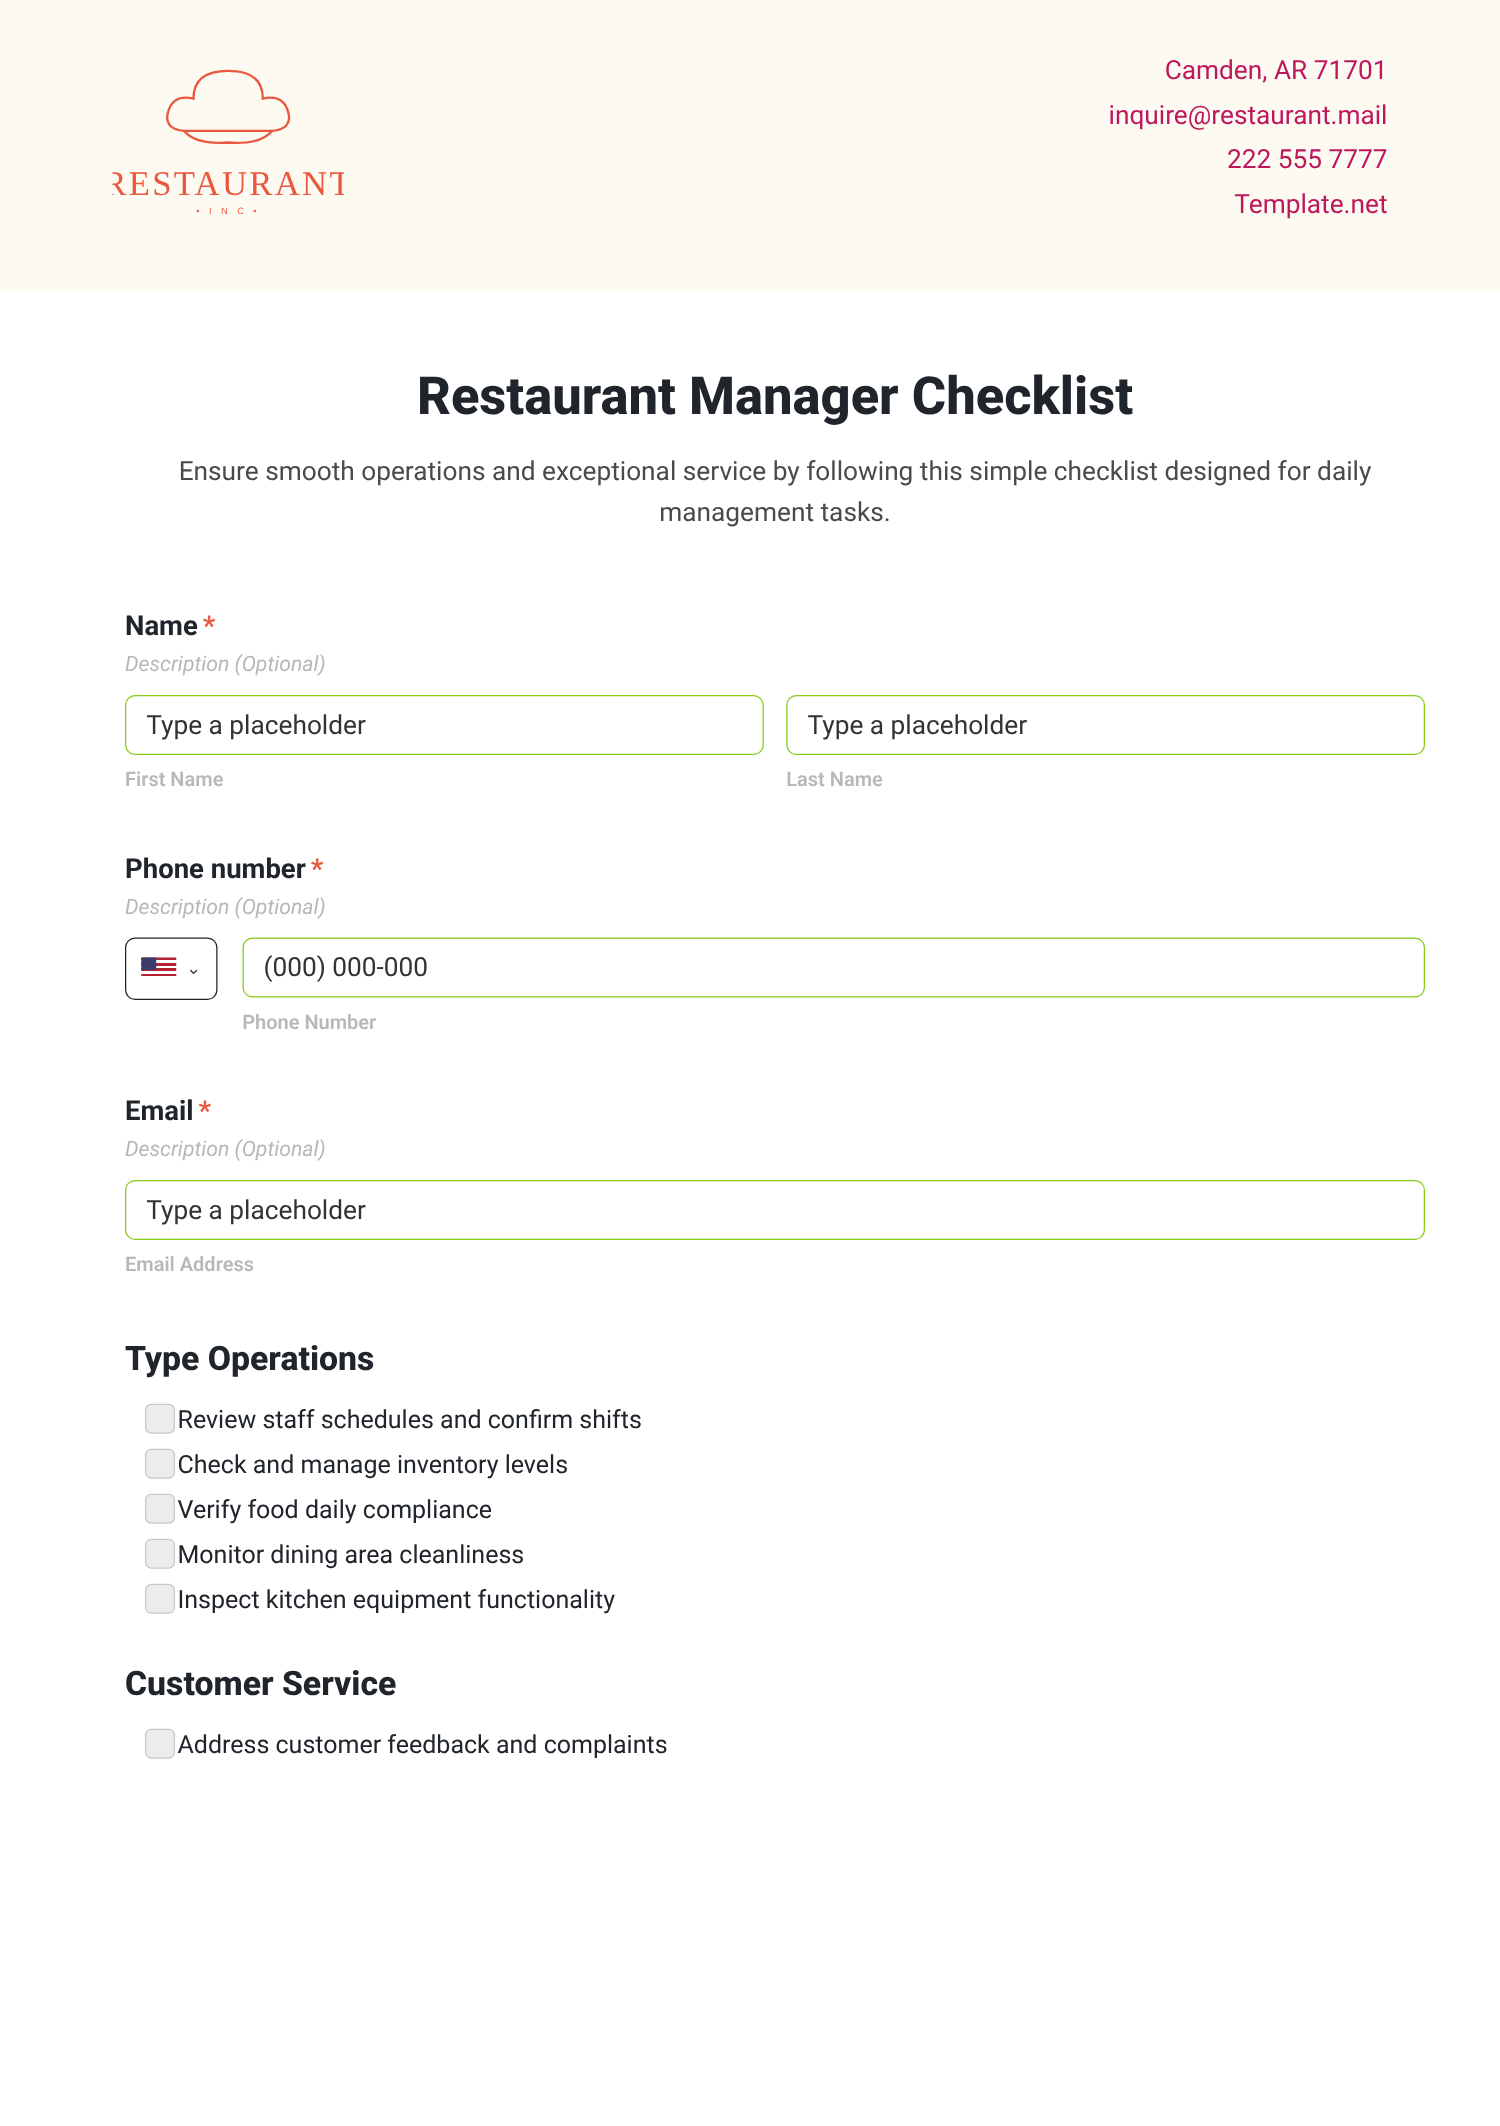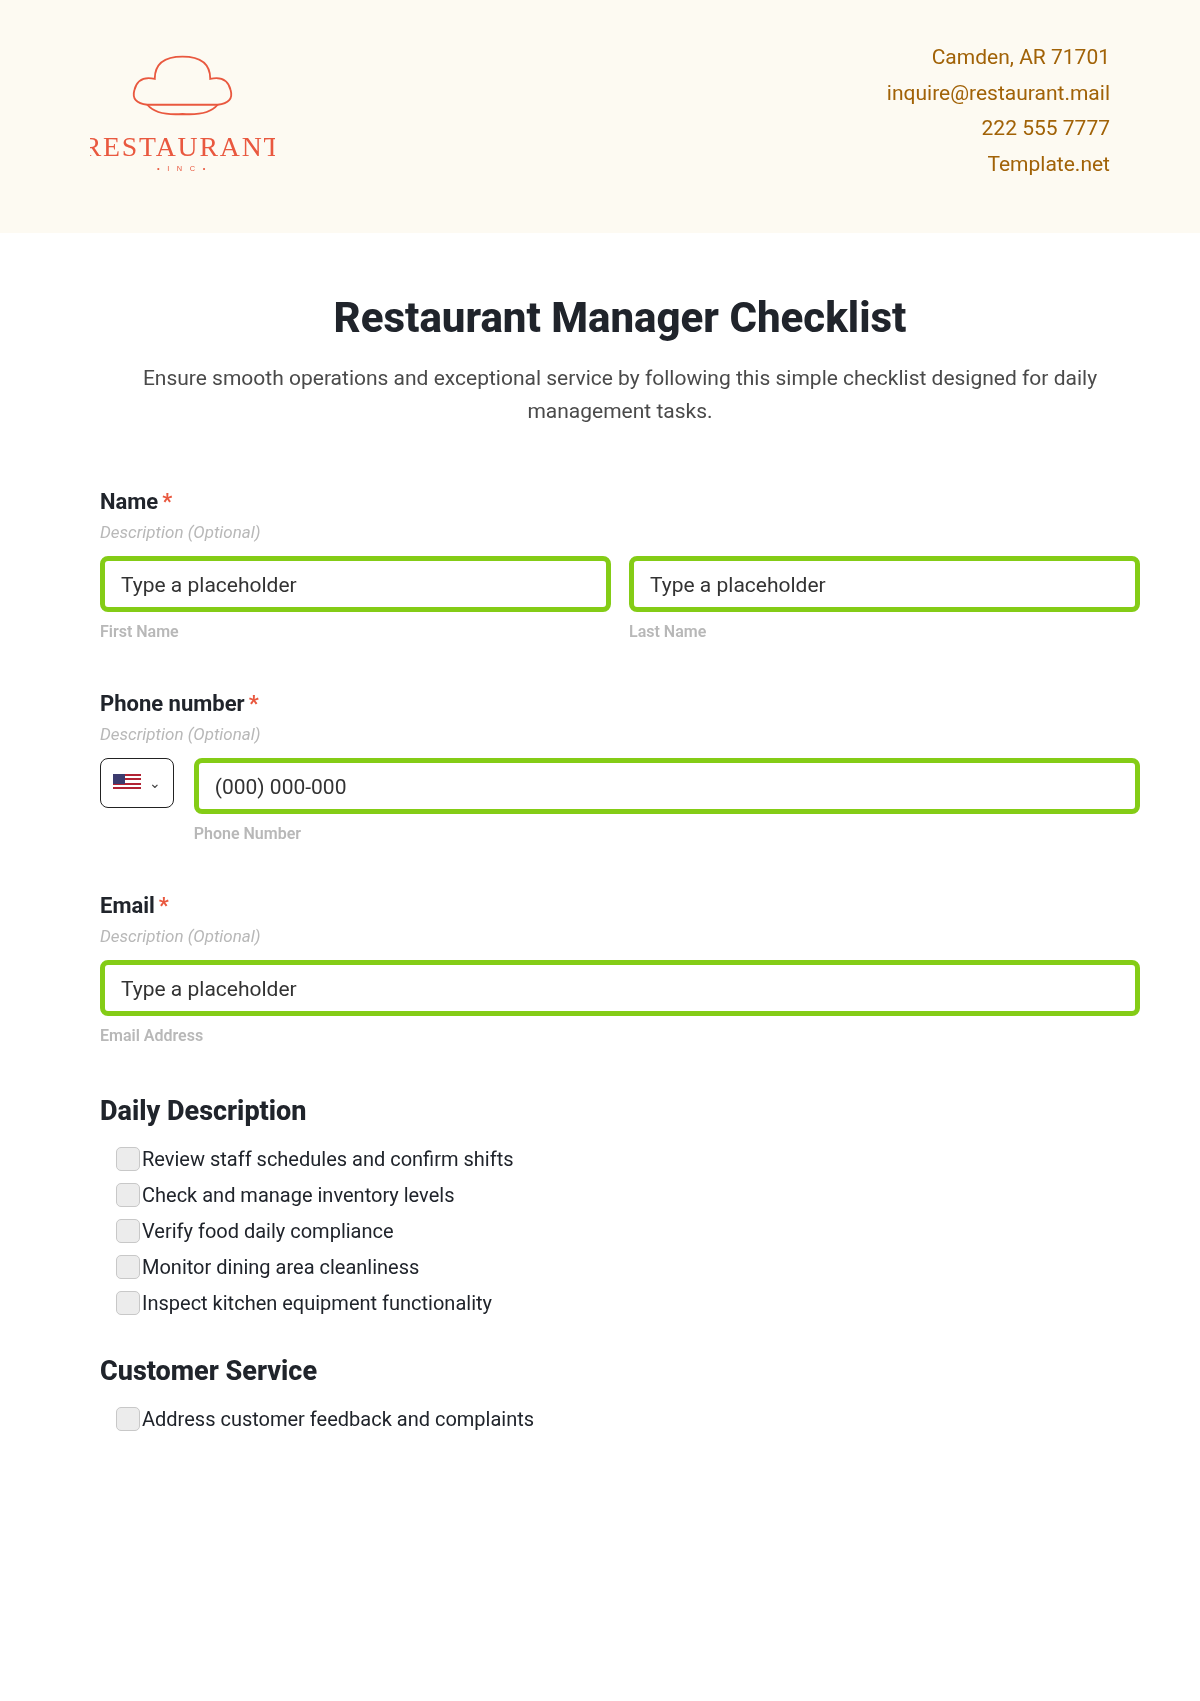--- a/index.html
+++ b/index.html
@@ -13,21 +13,21 @@
   background: #fdfaf2;
   padding: 40px 90px 50px 90px;
   display: flex;
   justify-content: space-between;
   align-items: flex-start;
 }
 .logo-block { display: flex; flex-direction: column; align-items: flex-end; }
 .logo-svg { width: 185px; height: auto; }
 .contact-block {
   text-align: right;
-  color: #a16207;
+  color: #be185d;
   font-size: 21px;
   line-height: 1.7;
 }
 .doc-body { padding: 60px 60px 0 100px; }
 .doc-title {
   text-align: center;
   font-size: 42px;
   font-weight: 800;
   color: #20242b;
   margin-bottom: 20px;
@@ -54,21 +54,21 @@
   font-style: italic;
   margin-bottom: 14px;
 }
 .name-row { display: flex; gap: 18px; }
 .name-col { flex: 1; display: flex; flex-direction: column; }
 .text-input {
   width: 100%;
   padding: 12px 16px 10px 16px;
   font-size: 21px;
   color: #333;
-  border: 5px solid #84cc16;
+  border: 1px solid #84cc16;
   border-radius: 8px;
   background: #fff;
   font-family: inherit;
 }
 .text-input::placeholder { color: #333; }
 .sub-label {
   font-size: 16px;
   color: #b8b8b8;
   font-weight: 600;
   margin-top: 10px;
@@ -186,21 +186,21 @@
 
   <div class="field-group">
     <div class="field-label">
       <span>Email</span><span class="required-star">*</span>
     </div>
     <div class="field-desc">Description (Optional)</div>
     <input type="text" class="text-input" placeholder="Type a placeholder" style="">
     <div class="sub-label">Email Address</div>
   </div>
 
-  <h2 class="section-heading">Daily Description</h2>
+  <h2 class="section-heading">Type Operations</h2>
   <ul class="check-list">
     <li class="check-item">
       <div class="checkbox"></div>
       <span class="check-label">Review staff schedules and confirm shifts</span>
     </li>
     <li class="check-item">
       <div class="checkbox"></div>
       <span class="check-label">Check and manage inventory levels</span>
     </li>
     <li class="check-item">

